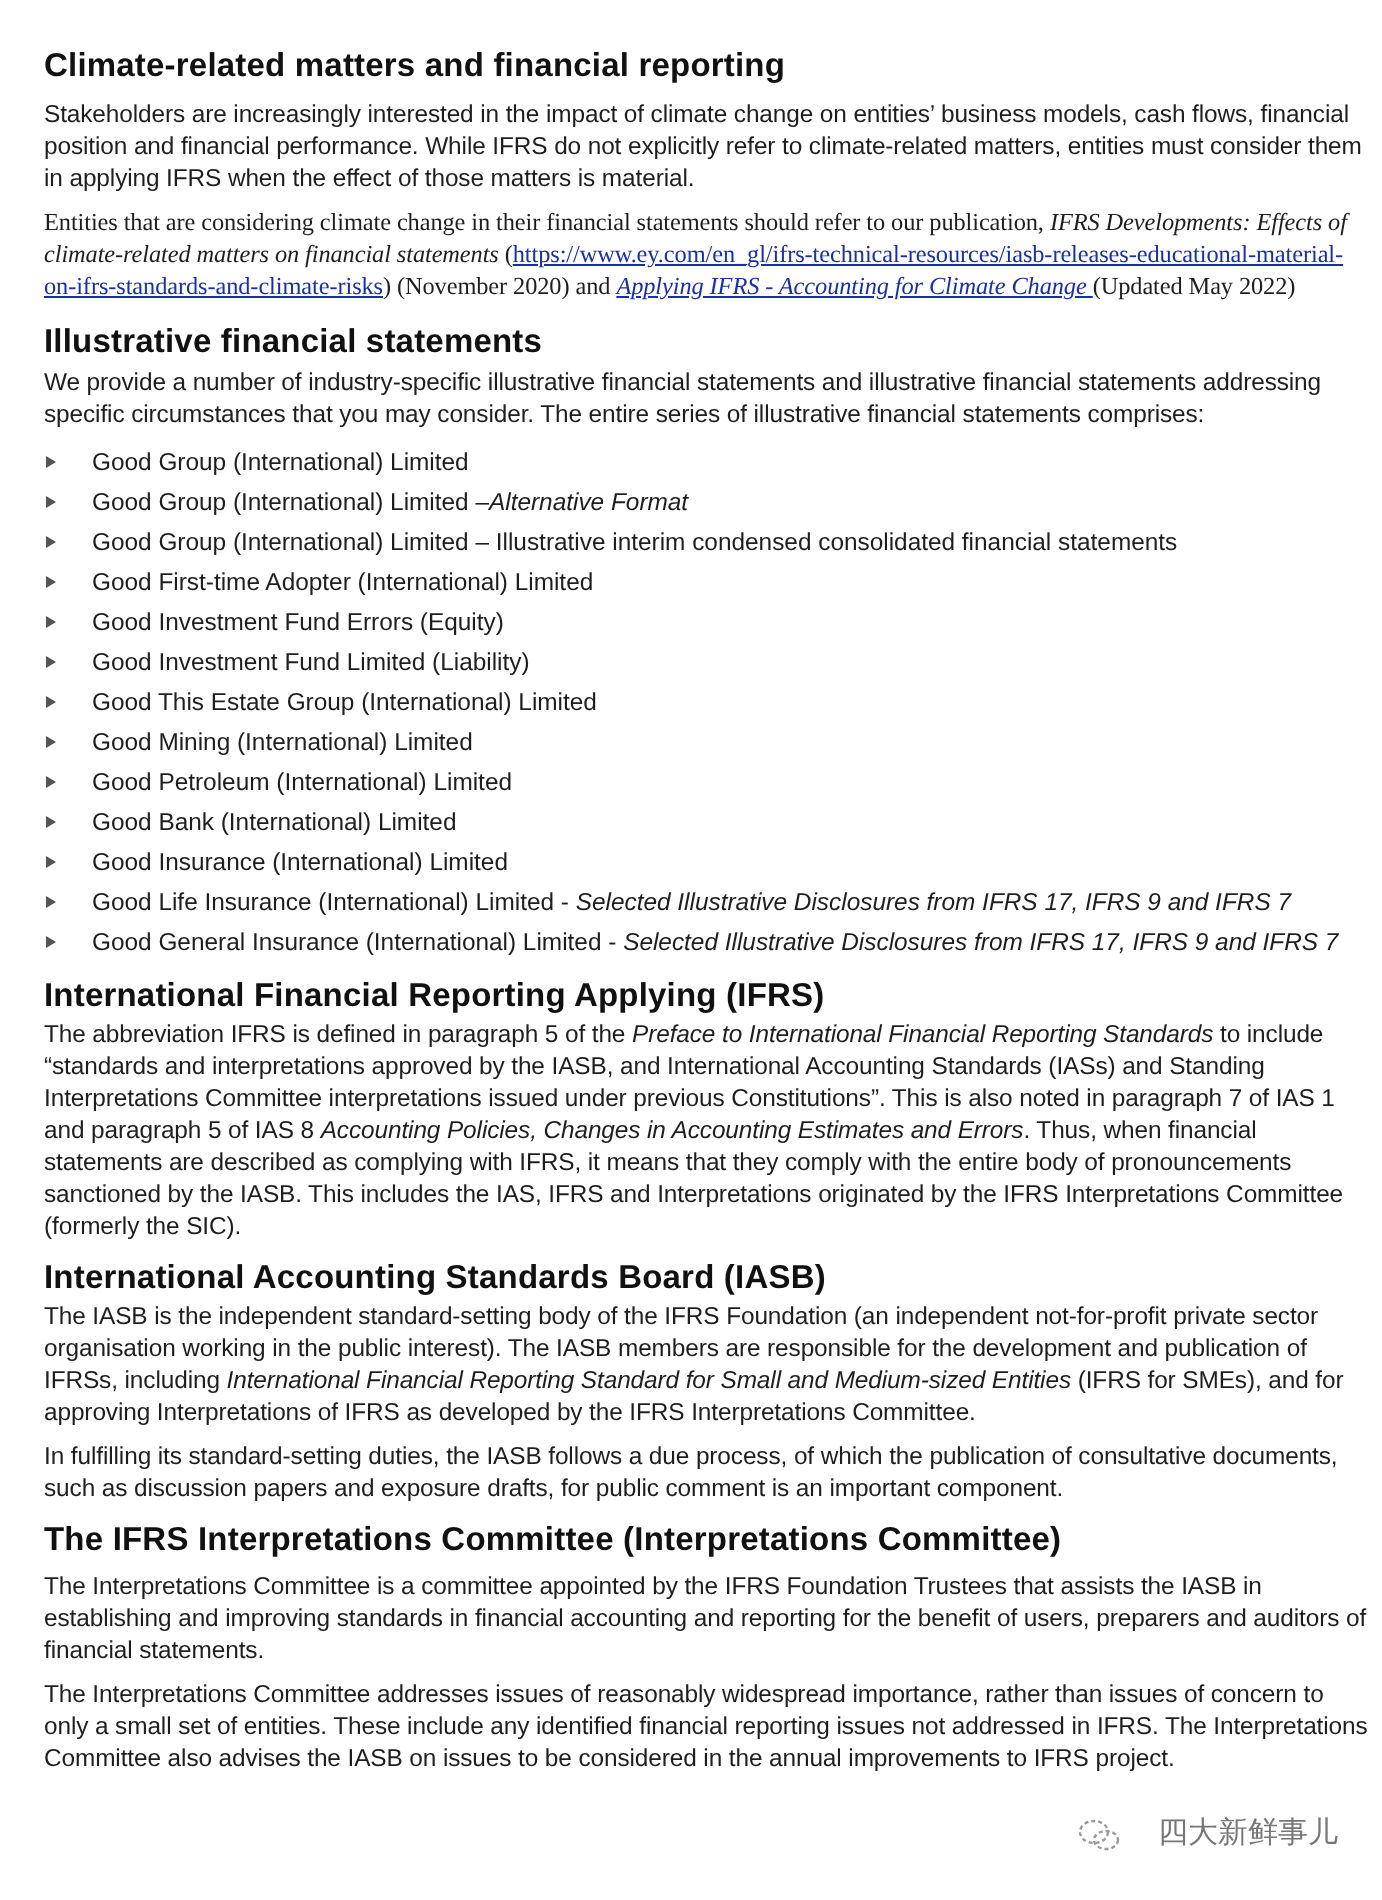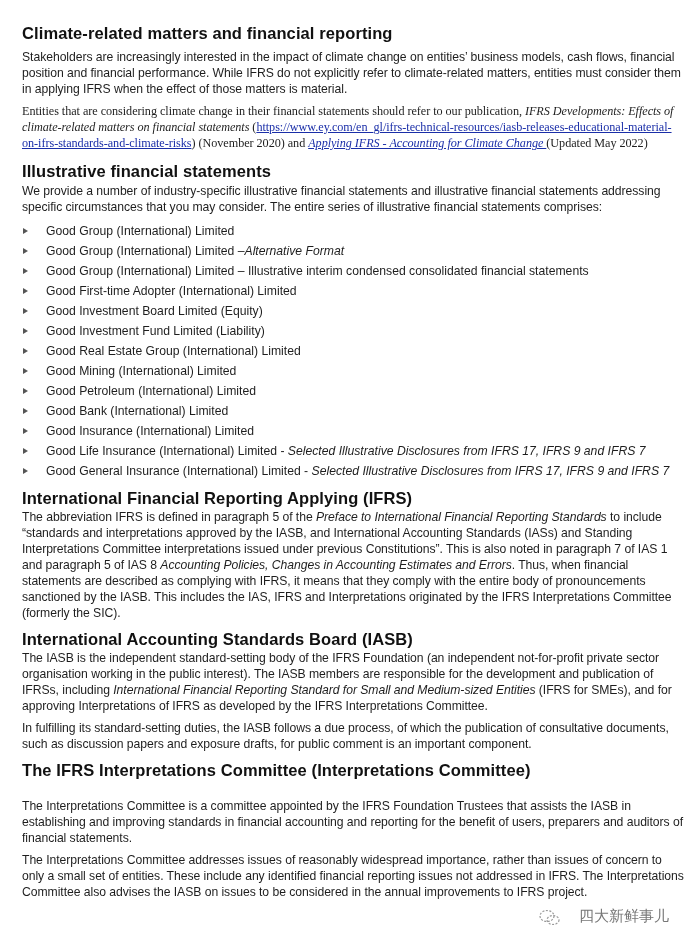--- a/index.html
+++ b/index.html
@@ -33,21 +33,21 @@
     position: absolute; left: 1px; top: 7px; width: 0; height: 0;
     border-top: 3px solid transparent; border-bottom: 3px solid transparent;
     border-left: 5px solid #555;
   }
   .sec3-h { margin-top: 6px; }
   .sec3-p { margin-top: 0px; }
   .sec4-h { margin-top: 7px; }
   .sec4-p1 { margin-top: 0px; }
   .sec4-p2 { margin-top: 6px; }
   .sec5-h { margin-top: 7px; }
-  .sec5-p1 { margin-top: 17px; }
+  .sec5-p1 { margin-top: 4px; }
   .sec5-p2 { margin-top: 6px; }
   .watermark {
     position: absolute; right: 22px; top: 907px;
     display: flex; align-items: center; gap: 18px;
     color: #777; font-size: 15px; font-family: Liberation Sans, sans-serif;
   }
   .wm-icon {
     width: 22px; height: 16px; position: relative;
   }
 </style>
@@ -62,23 +62,23 @@
     <span>Entities that are considering climate change in their financial statements should refer to our publication, </span><i>IFRS Developments: Effects of climate-related matters on financial statements</i><span> (</span><a href="#">https://www.ey.com/en_gl/ifrs-technical-resources/iasb-releases-educational-material-on-ifrs-standards-and-climate-risks</a><span>) (November 2020) and </span><a href="#"><i>Applying IFRS - Accounting for Climate Change </i></a><span>(Updated May 2022)</span>
   </p>
 
   <h2 class="sec2-h">Illustrative financial statements</h2>
   <p class="sec2-p">We provide a number of industry-specific illustrative financial statements and illustrative financial statements addressing specific circumstances that you may consider. The entire series of illustrative financial statements comprises:</p>
   <ul id="ill-list">
       <li><span class="bullet"></span><span>Good Group (International) Limited</span></li>
       <li><span class="bullet"></span><span>Good Group (International) Limited –</span><i>Alternative Format</i></li>
       <li><span class="bullet"></span><span>Good Group (International) Limited – Illustrative interim condensed consolidated financial statements</span></li>
       <li><span class="bullet"></span><span>Good First-time Adopter (International) Limited</span></li>
-      <li><span class="bullet"></span><span>Good Investment Board Limited (Equity)</span></li>
+      <li><span class="bullet"></span><span>Good Investment Fund Errors (Equity)</span></li>
       <li><span class="bullet"></span><span>Good Investment Fund Limited (Liability)</span></li>
-      <li><span class="bullet"></span><span>Good Real Estate Group (International) Limited</span></li>
+      <li><span class="bullet"></span><span>Good This Estate Group (International) Limited</span></li>
       <li><span class="bullet"></span><span>Good Mining (International) Limited</span></li>
       <li><span class="bullet"></span><span>Good Petroleum (International) Limited</span></li>
       <li><span class="bullet"></span><span>Good Bank (International) Limited</span></li>
       <li><span class="bullet"></span><span>Good Insurance (International) Limited</span></li>
       <li><span class="bullet"></span><span>Good Life Insurance (International) Limited - </span><i>Selected Illustrative Disclosures from IFRS 17, IFRS 9 and IFRS 7</i></li>
       <li><span class="bullet"></span><span>Good General Insurance (International) Limited - </span><i>Selected Illustrative Disclosures from IFRS 17, IFRS 9 and IFRS 7</i></li>
     </ul>
 
   <h2 class="sec3-h">International Financial Reporting Applying (IFRS)</h2>
   <p class="sec3-p">

